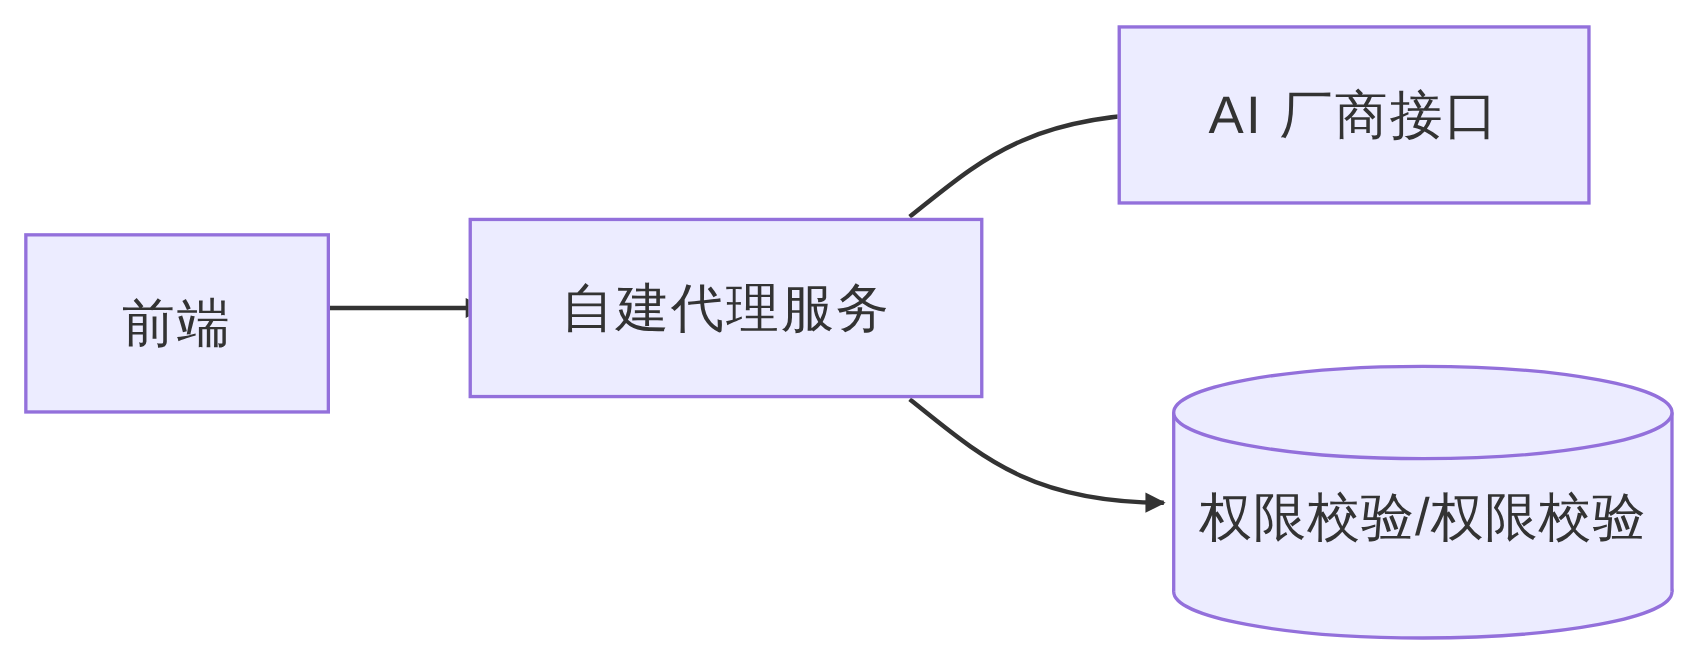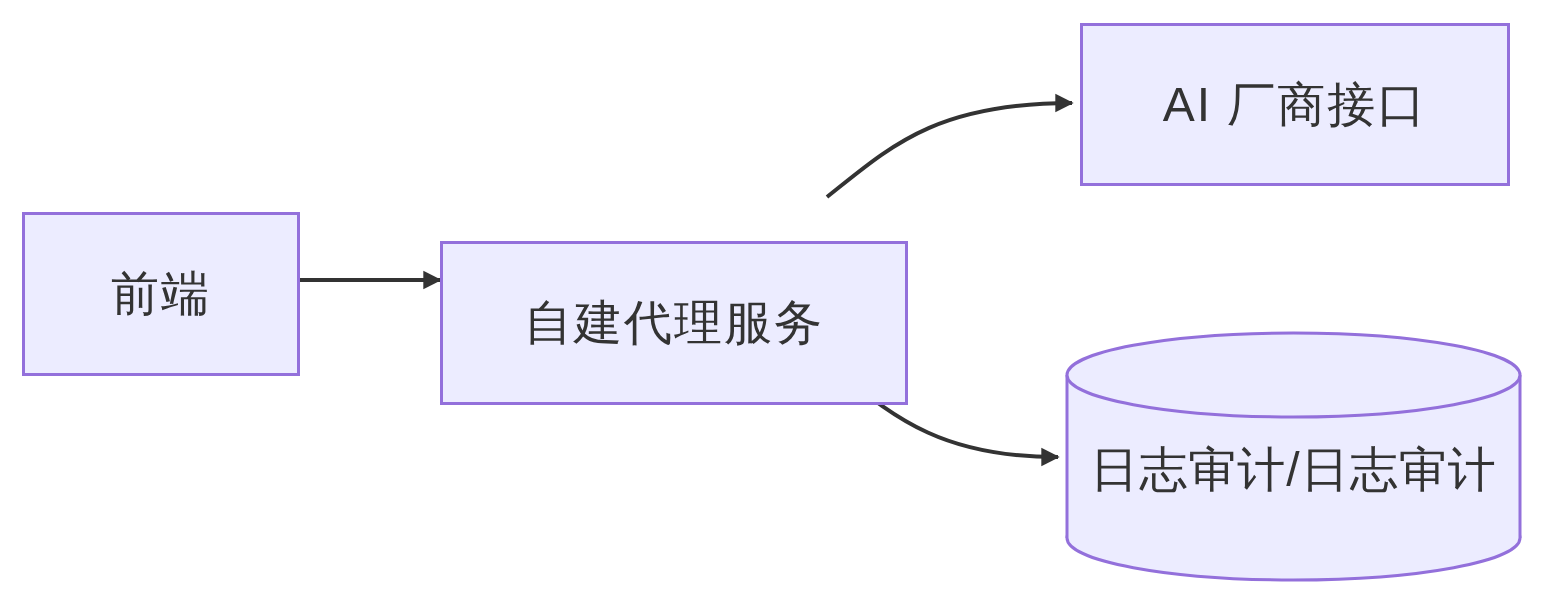--- a/index.html
+++ b/index.html
@@ -33,22 +33,22 @@
     display: flex;
     align-items: center;
     justify-content: center;
     color: var(--text);
     font-size: 48px;
     font-weight: 500;
     letter-spacing: 2px;
     white-space: nowrap;
   }
   .node-frontend  { left: 22px;   top: 212px; width: 278px; height: 164px; }
-  .node-proxy     { left: 440px;  top: 198px; width: 468px; height: 164px; margin-top: 43px; }
-  .node-ai-vendor { left: 1080px; top: 23px;  width: 430px; height: 163px; }
+  .node-proxy     { left: 426px;  top: 198px; width: 468px; height: 164px; }
+  .node-ai-vendor { left: 1016px; top: 23px;  width: 430px; height: 163px; }
 
   .cylinder-label {
     position: absolute;
     left: 1067px; top: 430px; width: 453px; height: 80px;
     display: flex;
     align-items: center;
     justify-content: center;
     color: var(--text);
     font-size: 48px;
     font-weight: 500;
@@ -89,16 +89,16 @@
 
   <div class="node node-proxy">
     <span>自建代理服务</span>
   </div>
 
   <div class="node node-ai-vendor">
     <span>AI 厂商接口</span>
   </div>
 
   <div class="cylinder-label">
-    <span>日志审计/日志审计</span>
+    <span>权限校验/权限校验</span>
   </div>
 
 </div>
 
 </body></html>

